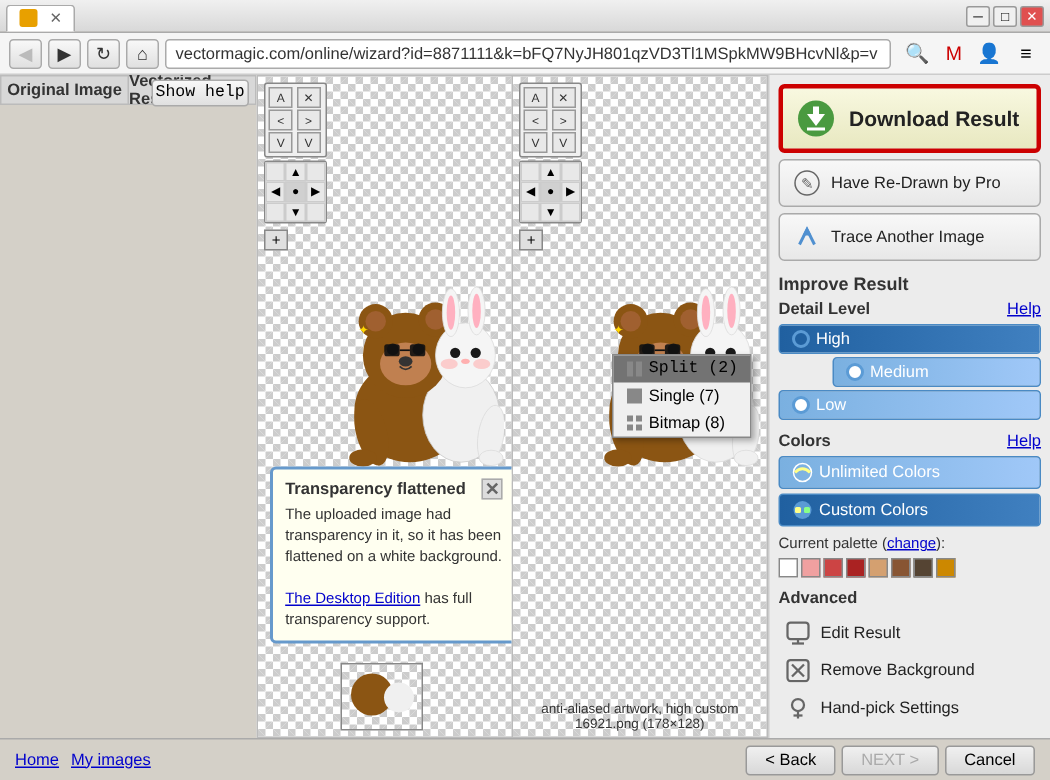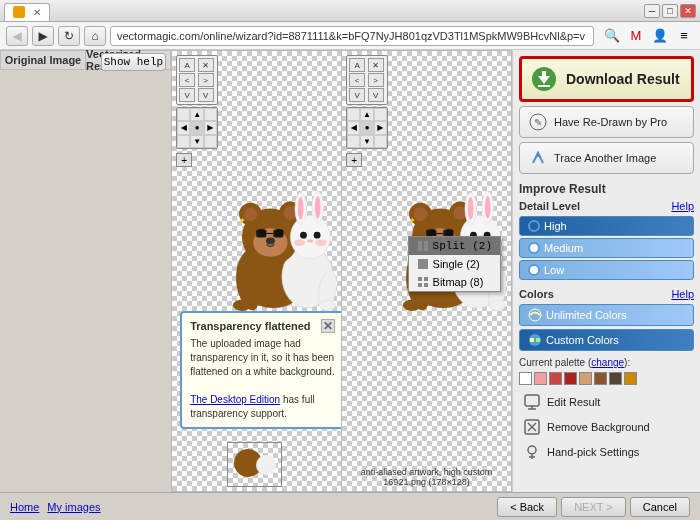--- a/index.html
+++ b/index.html
@@ -326,21 +326,21 @@
               <svg width="12" height="12">
                   <rect x="1" y="1" width="4" height="10" fill="#888"></rect>
                   <rect x="7" y="1" width="4" height="10" fill="#888"></rect>
                 </svg>
               <span>Split (2)</span>
             </div>
             <div class="context-item">
               <svg width="12" height="12">
                   <rect x="1" y="1" width="10" height="10" fill="#888"></rect>
                 </svg>
-              <span>Single (2)</span>
+              <span>Single (7)</span>
             </div>
             <div class="context-item">
               <svg width="12" height="12">
                 <rect x="1" y="1" width="4" height="4" fill="#888"></rect>
                 <rect x="7" y="1" width="4" height="4" fill="#888"></rect>
                 <rect x="1" y="7" width="4" height="4" fill="#888"></rect>
                 <rect x="7" y="7" width="4" height="4" fill="#888"></rect>
               </svg>
               <span>Bitmap (8)</span>
             </div>
@@ -394,21 +394,21 @@
 
       <div style="display:flex; justify-content:space-between; align-items:center;">
         <span style="font-size:11px; font-weight:bold; color:#333;">Detail Level</span>
         <span class="help-link">Help</span>
       </div>
       <div class="detail-options">
         <div class="detail-option active">
           <div class="detail-dot filled"></div>
           <span>High</span>
         </div>
-        <div class="detail-option" style="background:linear-gradient(to right,#7ab0e0,#a0c8f8);">
+        <div class="detail-option" style="background:linear-gradient(to right,#7ab0e0,#a0c8f8);margin-left:36px;">
           <div class="detail-dot"></div>
           <span>Medium</span>
         </div>
         <div class="detail-option" style="background:linear-gradient(to right,#7ab0e0,#a0c8f8);">
           <div class="detail-dot"></div>
           <span>Low</span>
         </div>
       </div>
 
       <div style="display:flex; justify-content:space-between; align-items:center; margin-top:4px;">
@@ -444,20 +444,23 @@
         <div class="palette-swatch" style="background:#ffffff;"></div>
         <div class="palette-swatch" style="background:#f0a0a0;"></div>
         <div class="palette-swatch" style="background:#cc4444;"></div>
         <div class="palette-swatch" style="background:#aa2222;"></div>
         <div class="palette-swatch" style="background:#d4a070;"></div>
         <div class="palette-swatch" style="background:#885533;"></div>
         <div class="palette-swatch" style="background:#554433;"></div>
         <div class="palette-swatch" style="background:#cc8800;"></div>
       </div>
 
+      <div style="font-size:11px; font-weight:bold; color:#333; margin-top:4px;">
+        <span>Advanced</span>
+      </div>
       <div class="advanced-section">
         <button class="adv-btn">
           <div class="adv-icon">
             <svg width="16" height="16" viewBox="0 0 16 16">
               <rect x="1" y="1" width="14" height="11" rx="2" fill="none" stroke="#666" stroke-width="1.5"></rect>
               <line x1="4" y1="15" x2="12" y2="15" stroke="#666" stroke-width="1.5"></line>
               <line x1="8" y1="12" x2="8" y2="15" stroke="#666" stroke-width="1.5"></line>
             </svg>
           </div>
           <span>Edit Result</span>

